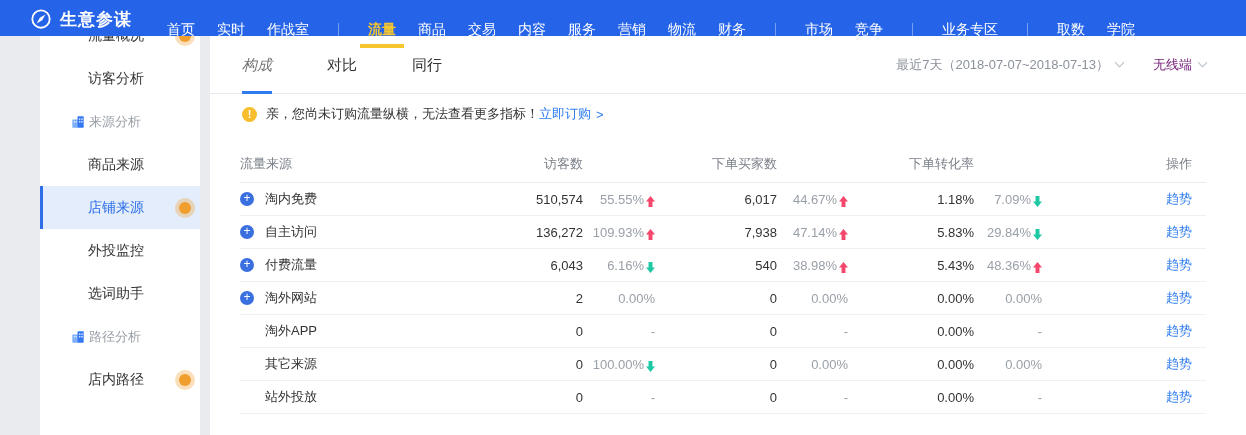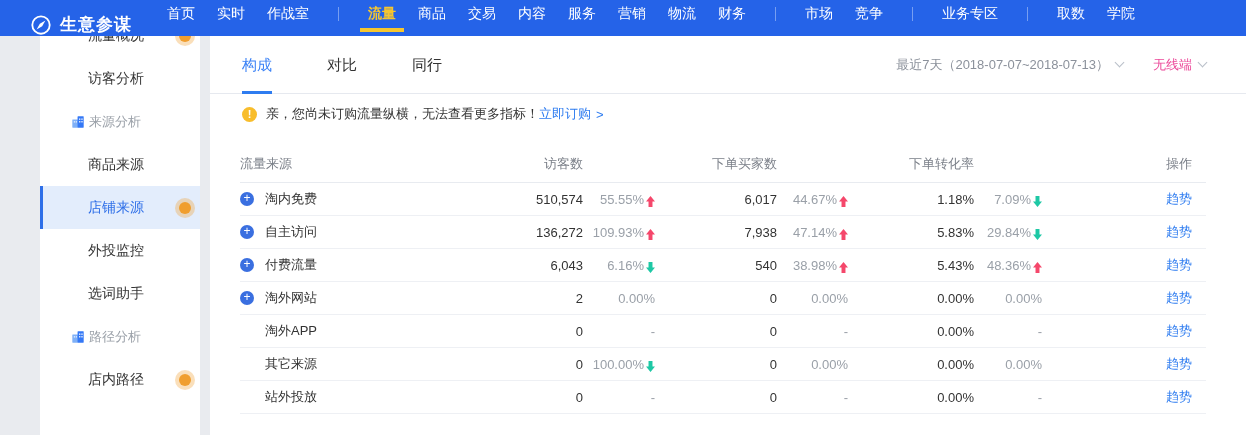--- a/index.html
+++ b/index.html
@@ -6,21 +6,21 @@
   html,body { width:1246px; height:435px; overflow:hidden; }
   body {
     position:relative;
     font-family:"Liberation Sans", sans-serif;
     background:#e9ebef;
     color:#333;
   }
   
   .navbar{
     position:absolute; top:0; left:0; right:0; height:36px;
-    background:#2563e8; display:flex; align-items:flex-end;
+    background:#2563e8; display:flex; align-items:flex-start;
     padding:8px 18px 0 30px; z-index:10; white-space:nowrap;
   }
   .logo{ display:flex; align-items:center; margin-right:8px; }
   .brand{ color:#fff; font-size:17px; font-weight:bold; margin-right:24px; letter-spacing:1px; }
   .nav-item{
     position:relative; color:#fff; font-size:14px; margin:4px 11px;
     height:36px; line-height:36px; cursor:pointer;font-family:Liberation Mono, monospace;
   }
   .nav-item.active{ color:#f6c62f; font-weight:bold; }
   .nav-item.active::after{
@@ -53,27 +53,27 @@
   
   .main{ position:absolute; left:210px; top:36px; right:0; bottom:0; background:#fff; overflow:hidden; }
   .tabbar{
     height:58px; border-bottom:1px solid #e6e9ef;
     display:flex; align-items:center; padding:0 40px 0 32px;
   }
   .tab{
     position:relative; font-size:15px; color:#333; margin-right:55px;
     height:58px; line-height:58px; cursor:pointer;
   }
-  .tab.active{ color:#3b82f6; }
+  .tab.active{ color:#737373;font-style:italic; }
   .tab.active::after{
     content:""; position:absolute; left:0; right:0; bottom:0; height:3px; background:#2e7cf0;
   }
   .tab-spacer{ flex:1; }
   .filter{ display:flex; align-items:center; font-size:13px; color:#8b919b; cursor:pointer;margin-left:26px; }
-  .filter.channel{ margin-left:30px; color:#ec4899; }
+  .filter.channel{ margin-left:30px; color:#701a75; }
   .caret{
     display:inline-block; width:7px; height:7px;
     border:solid #b9bfc9; border-width:0 1.5px 1.5px 0;
     transform:rotate(45deg); margin:-4px 0 0 7px;
   }
   
   .notice{ display:flex; align-items:center; padding:11px 0 0 32px; font-size:13px; color:#333; }
   .notice-icon{
     width:15px; height:15px; border-radius:50%; background:#f8bd2c;
     color:#fff; font-size:11px; font-weight:bold; text-align:center; line-height:15px;

